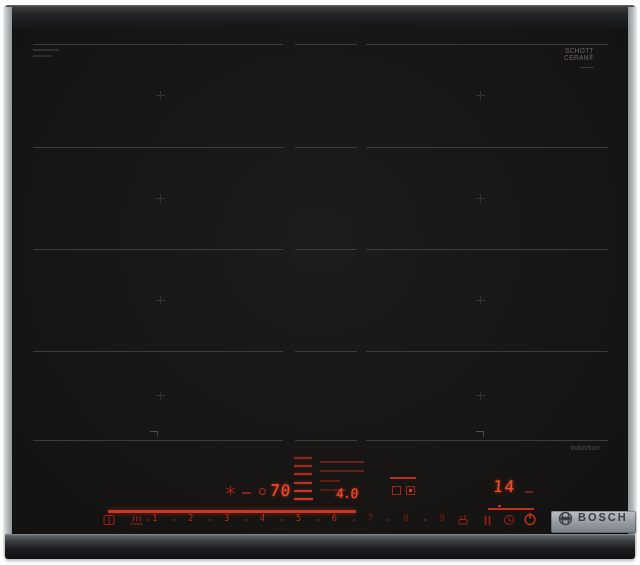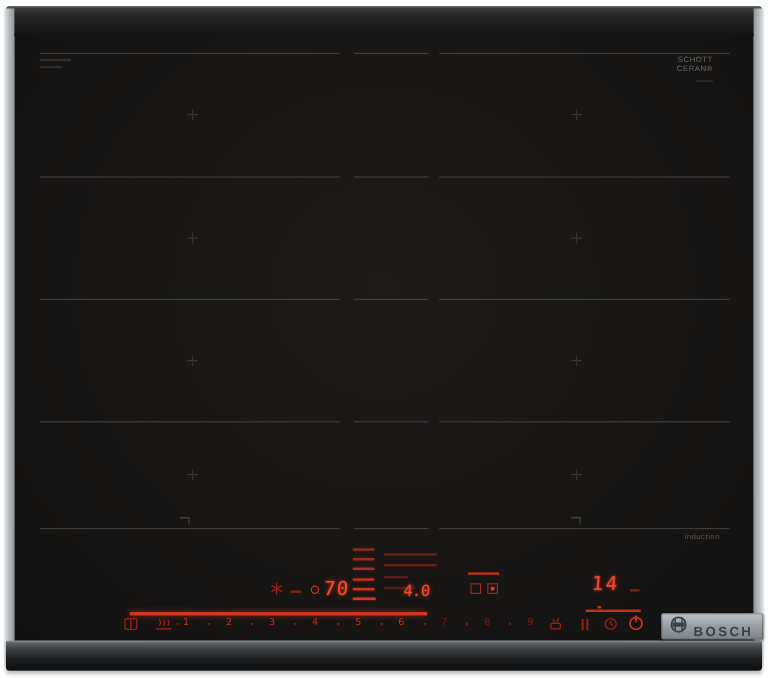--- a/index.html
+++ b/index.html
@@ -39,21 +39,21 @@
   .sq{position:absolute;width:9px;height:9px;border:1px solid #a52413;box-sizing:border-box;}
   .sq .in{position:absolute;left:2px;top:2px;width:3px;height:3px;background:#e03a20;}
   .ring{position:absolute;border:1px solid #c83118;border-radius:50%;box-sizing:border-box;}
   .icon{position:absolute;}
   .icon svg{display:block;stroke:#9c2114;fill:none;stroke-width:1.1;stroke-linecap:round;}
   .icon.bright svg{stroke:#c9311b;}
   
   .badge{position:absolute;left:551px;top:511px;width:85px;height:22px;border-radius:2px;
     background:linear-gradient(180deg,#bdc3c8 0,#9aa0a5 45%,#7a8187 100%);
     box-shadow:inset 0 0 0 1px rgba(55,60,66,.4),0 1px 2px rgba(0,0,0,.5);
-    display:flex;align-items:flex-end;gap:5px;padding-left:7px;box-sizing:border-box;}
+    display:flex;align-items:flex-start;gap:5px;padding-left:7px;box-sizing:border-box;}
   .badge .word{font-size:11px;font-weight:bold;color:#3b4146;letter-spacing:2px;
     font-family:"Liberation Sans",sans-serif;}
 </style>
 </head>
 <body>
 
 <div class="stage">
   <div class="edge-top"></div>
   <div class="bevel l"></div>
   <div class="bevel r"></div>

